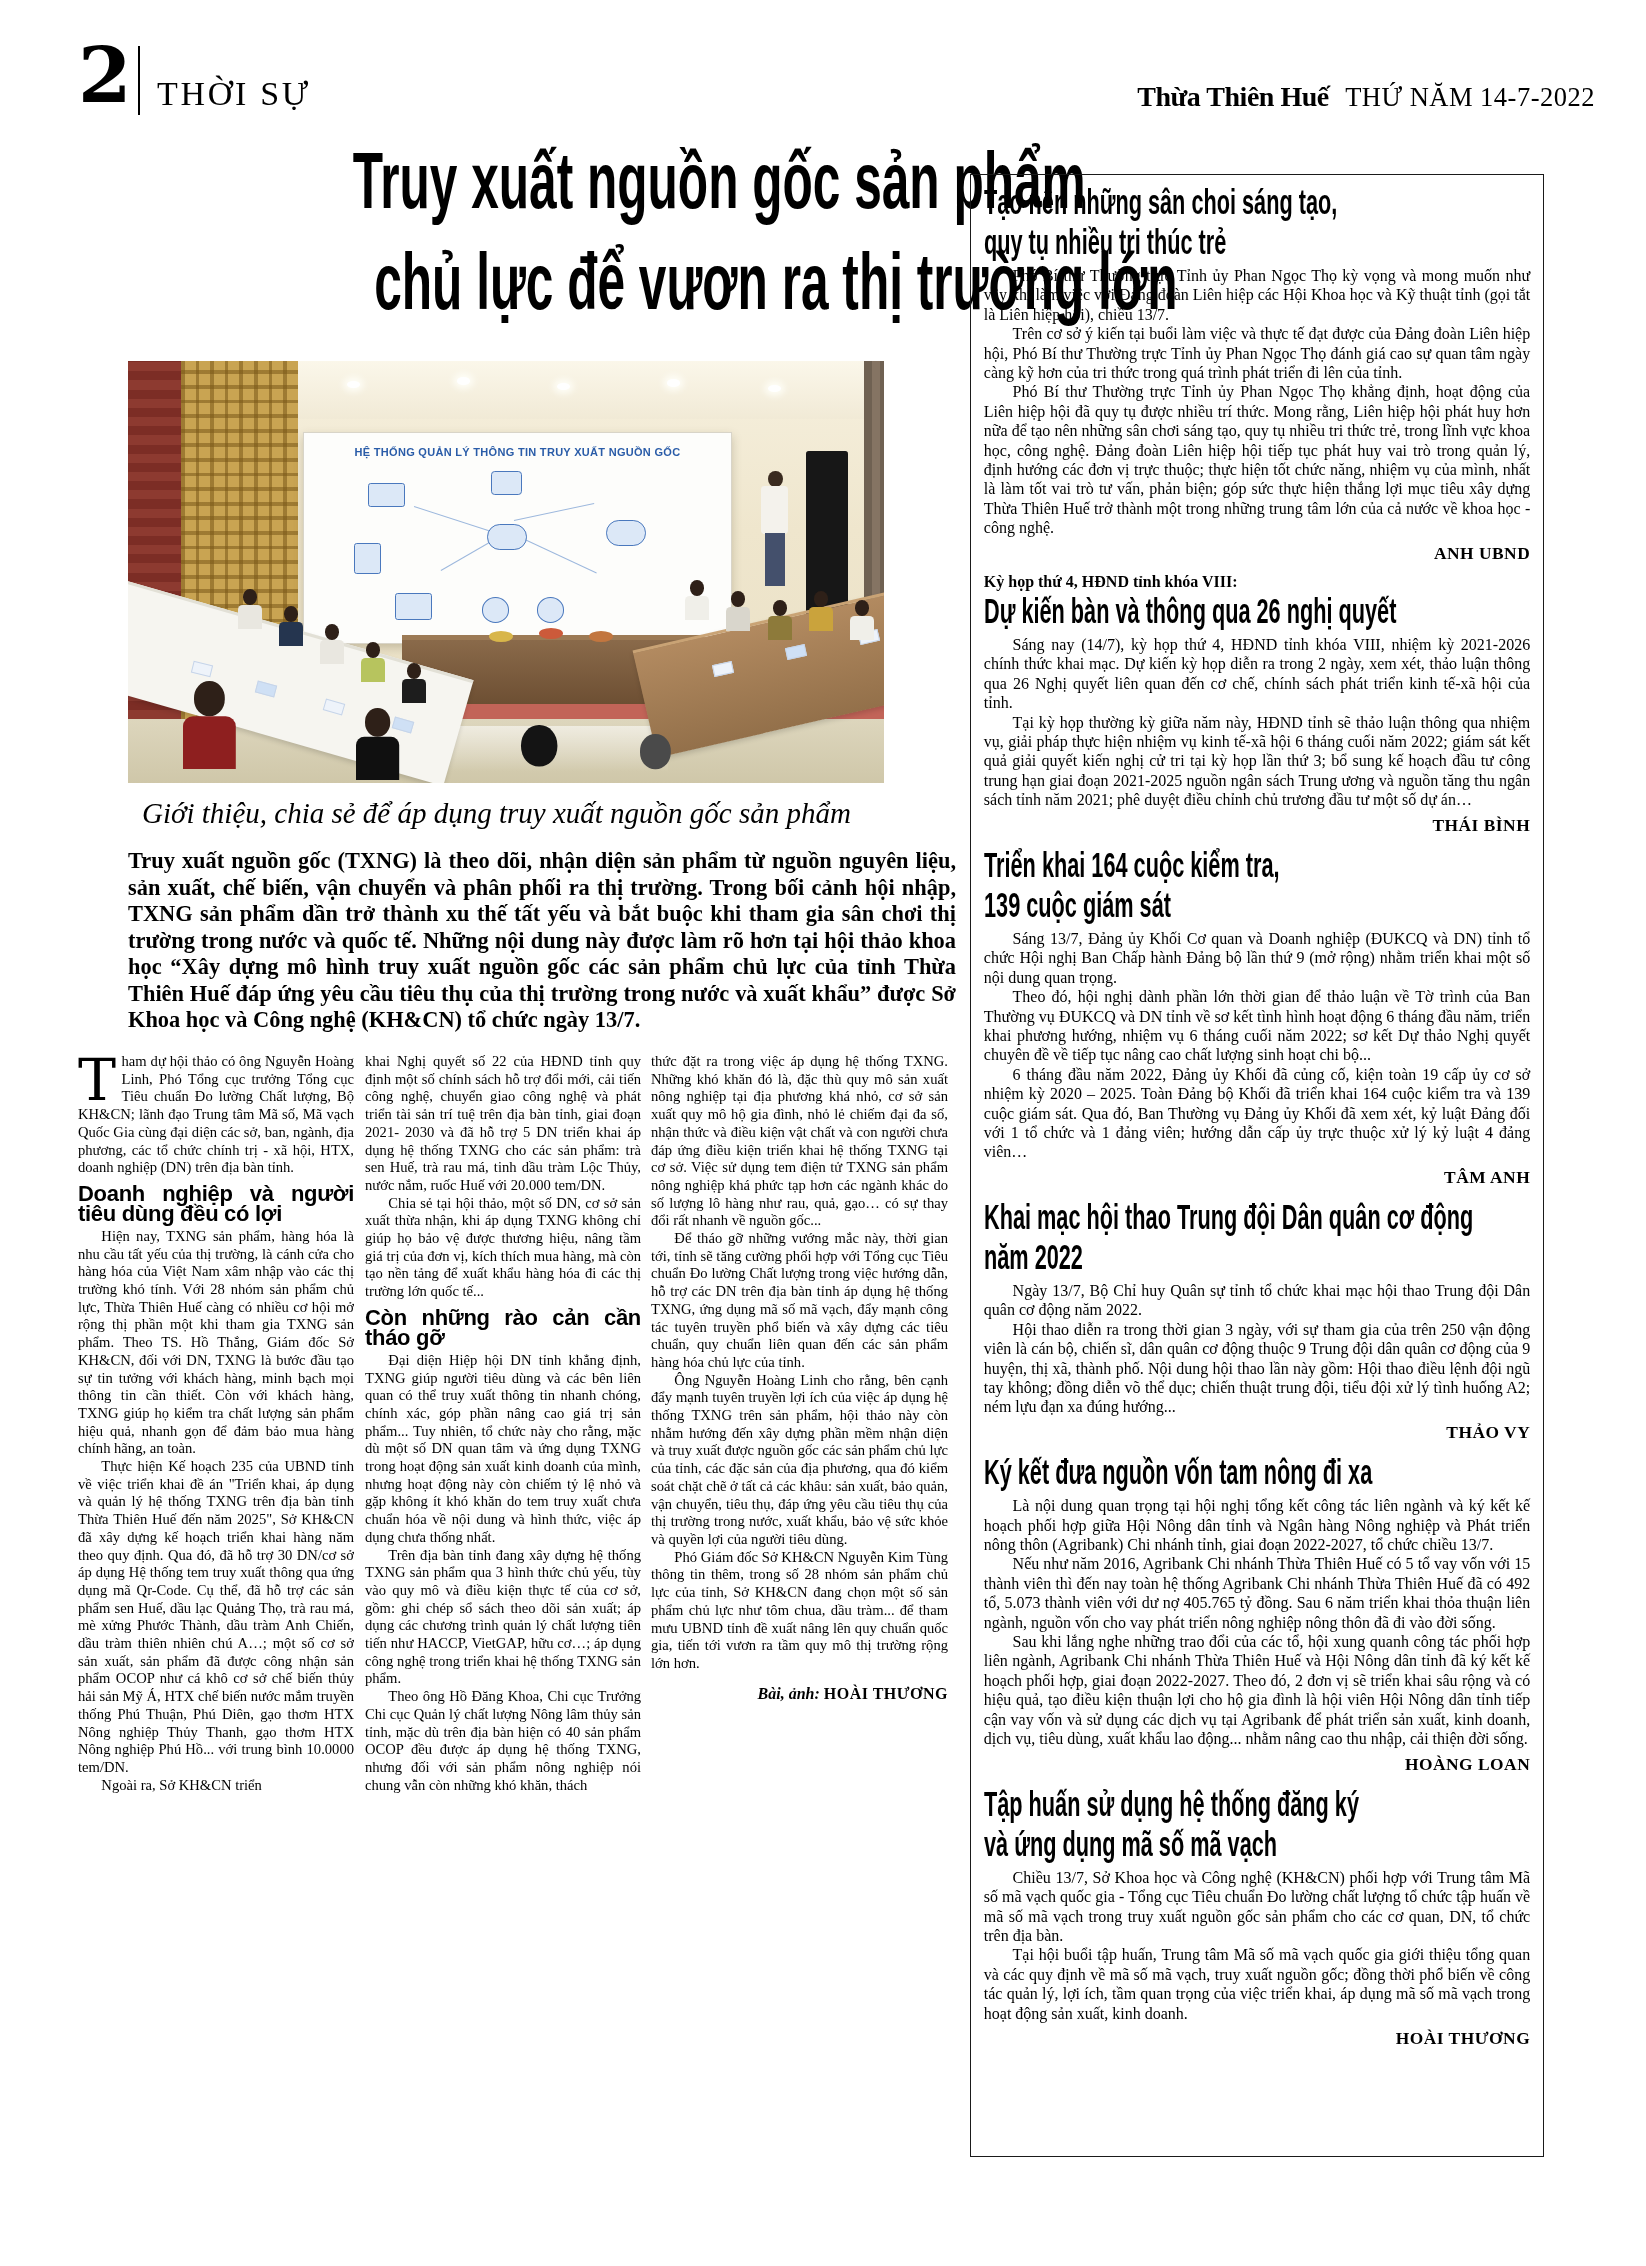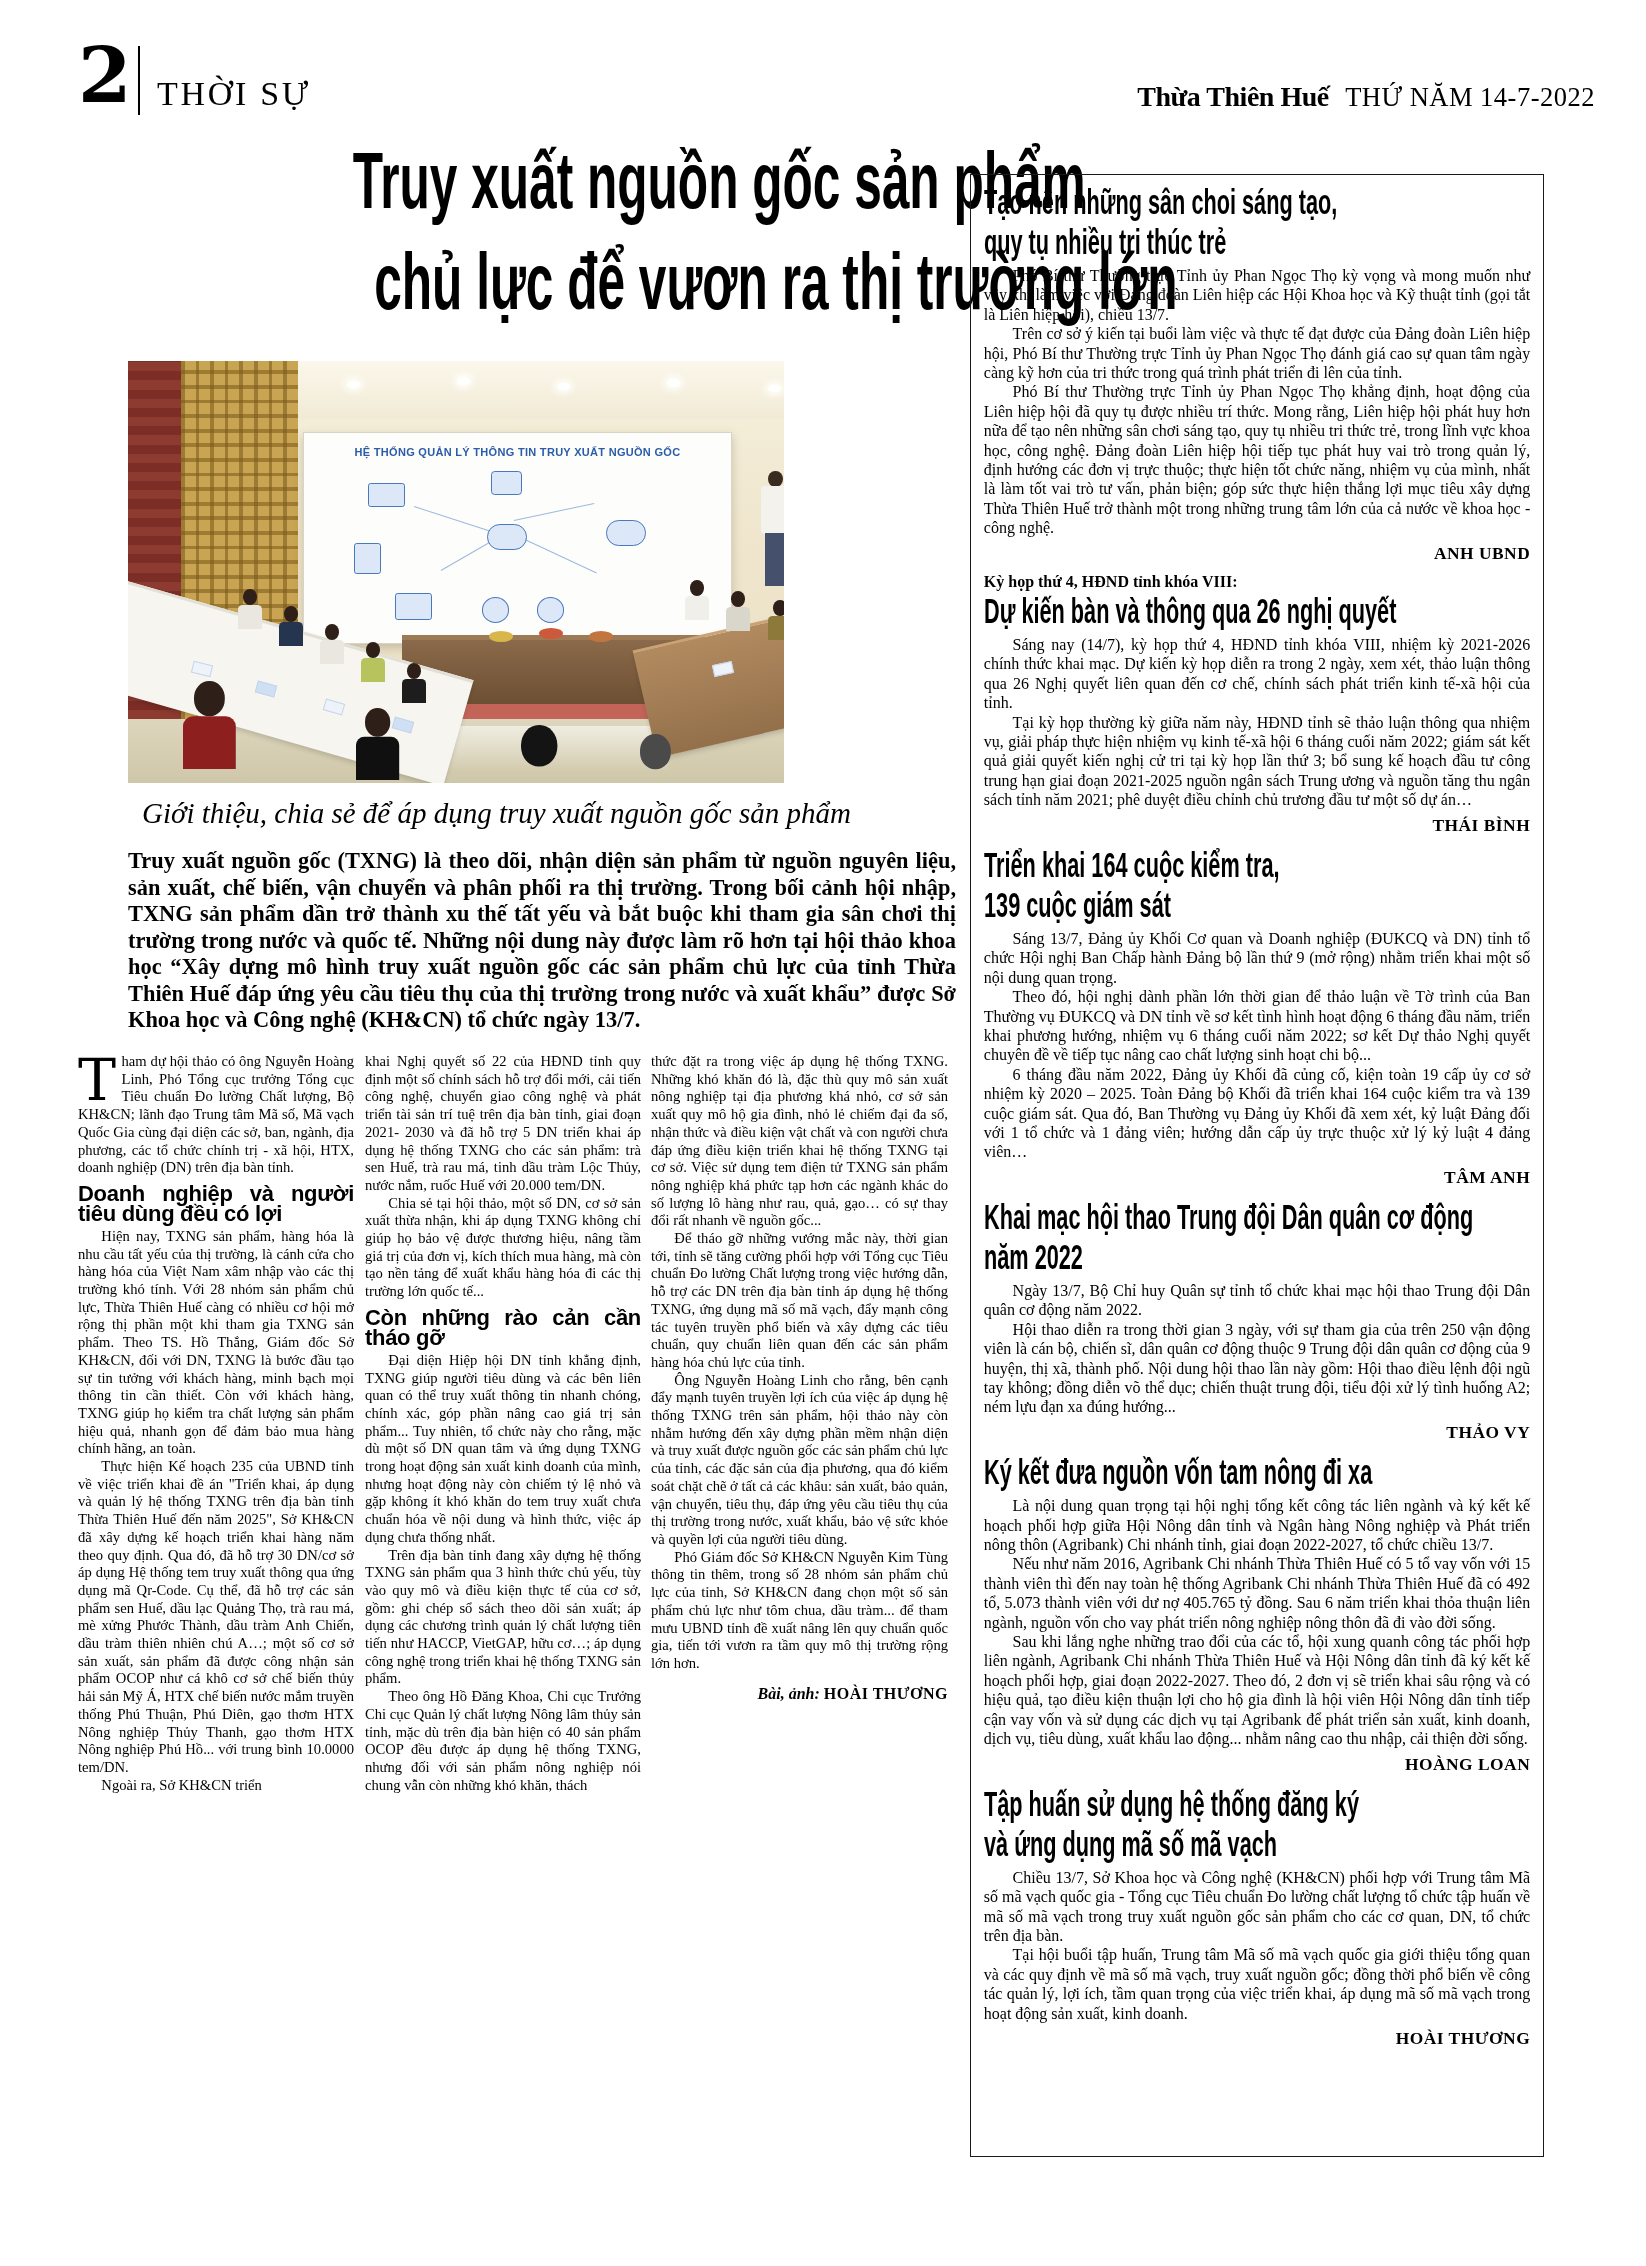--- a/index.html
+++ b/index.html
@@ -18,21 +18,21 @@
   .hdr-masthead { font-weight:bold; font-size:28px; letter-spacing:-0.5px; }
   .hdr-date { font-size:26.5px; margin-left:12.8px; letter-spacing:0.5px; }
 
   
   .headline { position:absolute; left:128px; top:130px; width:824px; text-align:center;
               font-family:"Liberation Sans", sans-serif; font-weight:bold; }
   .hl-line { display:block; font-size:80px; line-height:101px; }
   .cond { display:inline-block; white-space:nowrap; transform:scaleX(0.62); transform-origin:50% 50%; }
 
   
-  .photo { position:absolute; left:128px; top:361px; width:656px; height:422px; overflow:hidden;
+  .photo { position:absolute; left:128px; top:361px; width:756px; height:422px; overflow:hidden;
            background:linear-gradient(#f6f0de 0%, #efe6cd 40%, #e9dfc4 100%); }
   .ph-ceiling { position:absolute; left:0; top:0; right:0; height:58px;
                 background:linear-gradient(#fbf7ea, #f1ead6); }
   .ph-light { position:absolute; width:12.8px; height:7.3px; border-radius:50%; background:#fff;
               box-shadow:0 0 7.3px 3.7px rgba(255,255,250,.9); }
   .ph-maroon { position:absolute; left:0; top:0; width:53px; height:100%;
                background:repeating-linear-gradient(0deg,#7c2d25 0 9.1px,#8d3a30 9.1px 18.3px); }
   .ph-lattice { position:absolute; left:53px; top:0; width:117px; height:100%;
      background:#c9a452;
      background-image:repeating-linear-gradient(0deg, rgba(122,88,24,.55) 0 3.7px, transparent 3.7px 14.6px),

